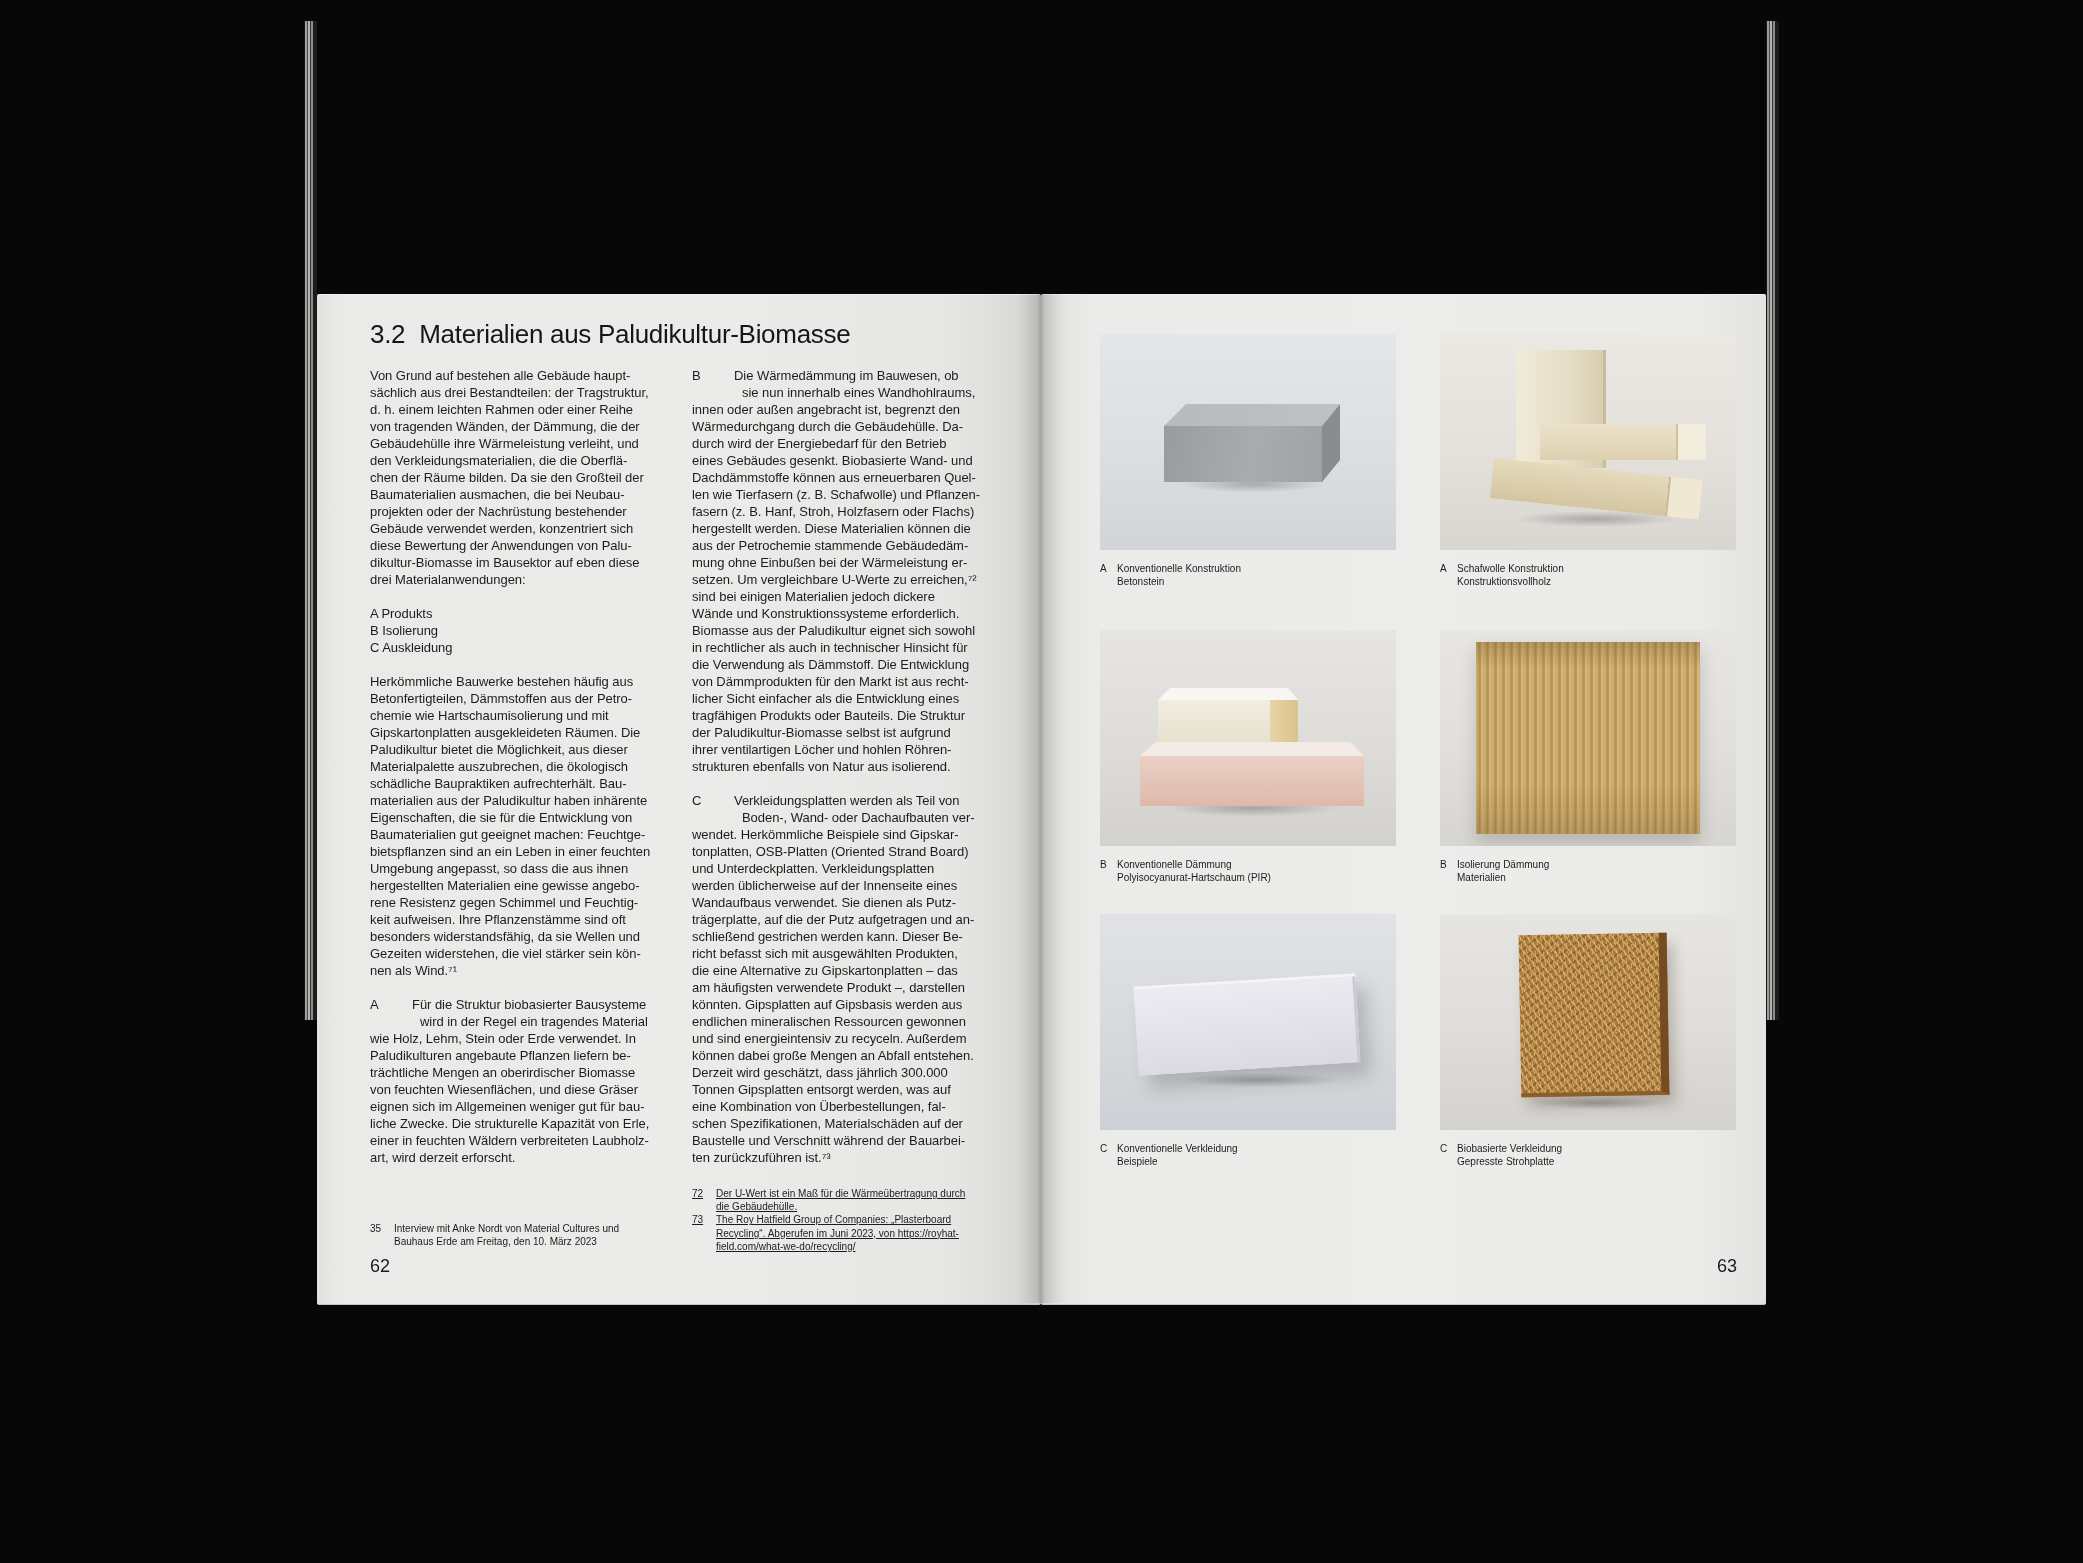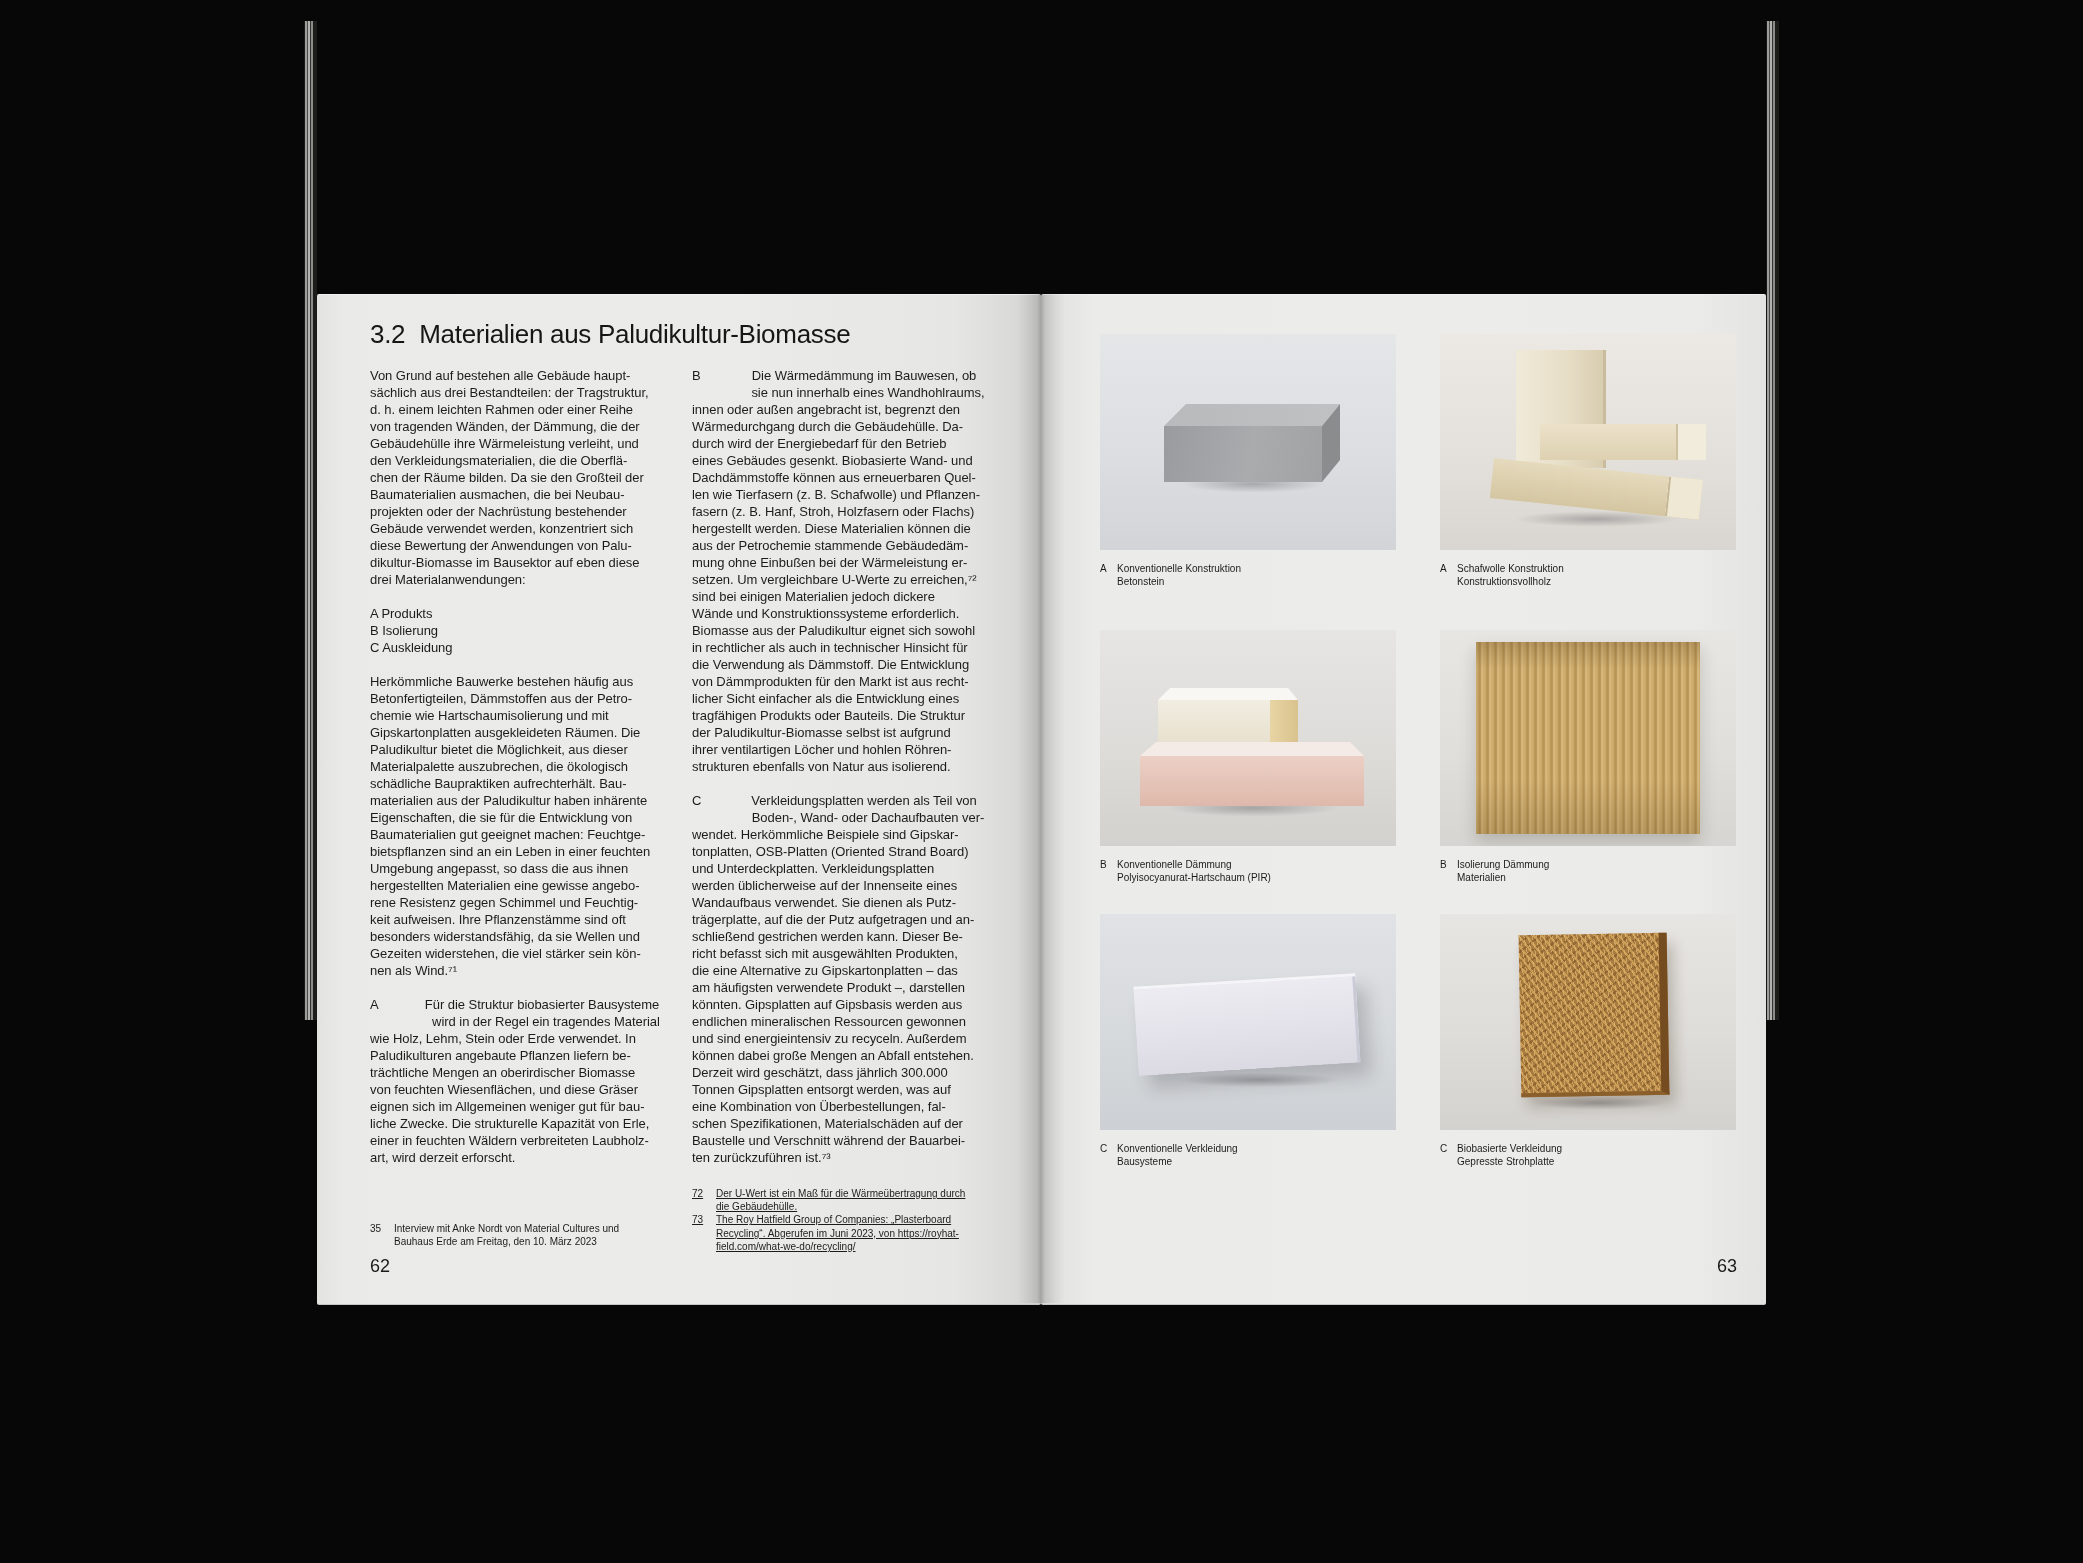--- a/index.html
+++ b/index.html
@@ -29,21 +29,21 @@
   .sec-num{margin-right:14px;}
   .col{position:absolute;top:72px;width:302px;font-size:13px;line-height:17px;letter-spacing:-0.05px;}
   .col1{left:53px;}
   .col2{left:375px;}
   .flow{margin:0;white-space:pre-line;}
   .app-list{list-style:none;margin:17px 0;padding:0;}
   .app-list li{margin:0;}
   .lettered{position:relative;}
   .lettered.gap{margin-top:17px;}
   .lettered .marker{position:absolute;left:0;top:0;}
-  .lettered .head{padding-left:50px;text-indent:-8px;text-align:center;}
+  .lettered .head{padding-left:50px;text-indent:-8px;}
   .footnotes{position:absolute;width:302px;font-size:10px;line-height:13.2px;}
   .fn-col1{left:53px;top:927px;}
   .fn-col2{left:375px;top:892px;text-decoration:underline;}
   .fn{display:flex;}
   .fn-num{flex:none;width:24px;}
   .fn-text{flex:1;}
   .pagenum{position:absolute;font-size:18px;line-height:17px;color:#1a1a1a;}
   .pn-left{left:53px;top:963px;}
   .pn-right{right:29px;top:963px;text-align:right;}
 
@@ -341,21 +341,21 @@
 
       <figure class="fig fig-4">
         <div class="photo photo-plaster">
           <div class="obj-shadow"></div>
           <div class="gyp-board"></div>
         </div>
         <figcaption class="cap">
           <span class="cap-marker">C</span>
           <span class="cap-text">
             <span>Konventionelle Verkleidung</span>
-            <span>Bausysteme</span>
+            <span>Beispiele</span>
           </span>
         </figcaption>
       </figure>
 
       <figure class="fig fig-5">
         <div class="photo photo-straw">
           <div class="obj-shadow"></div>
           <div class="straw-board"></div>
         </div>
         <figcaption class="cap">

